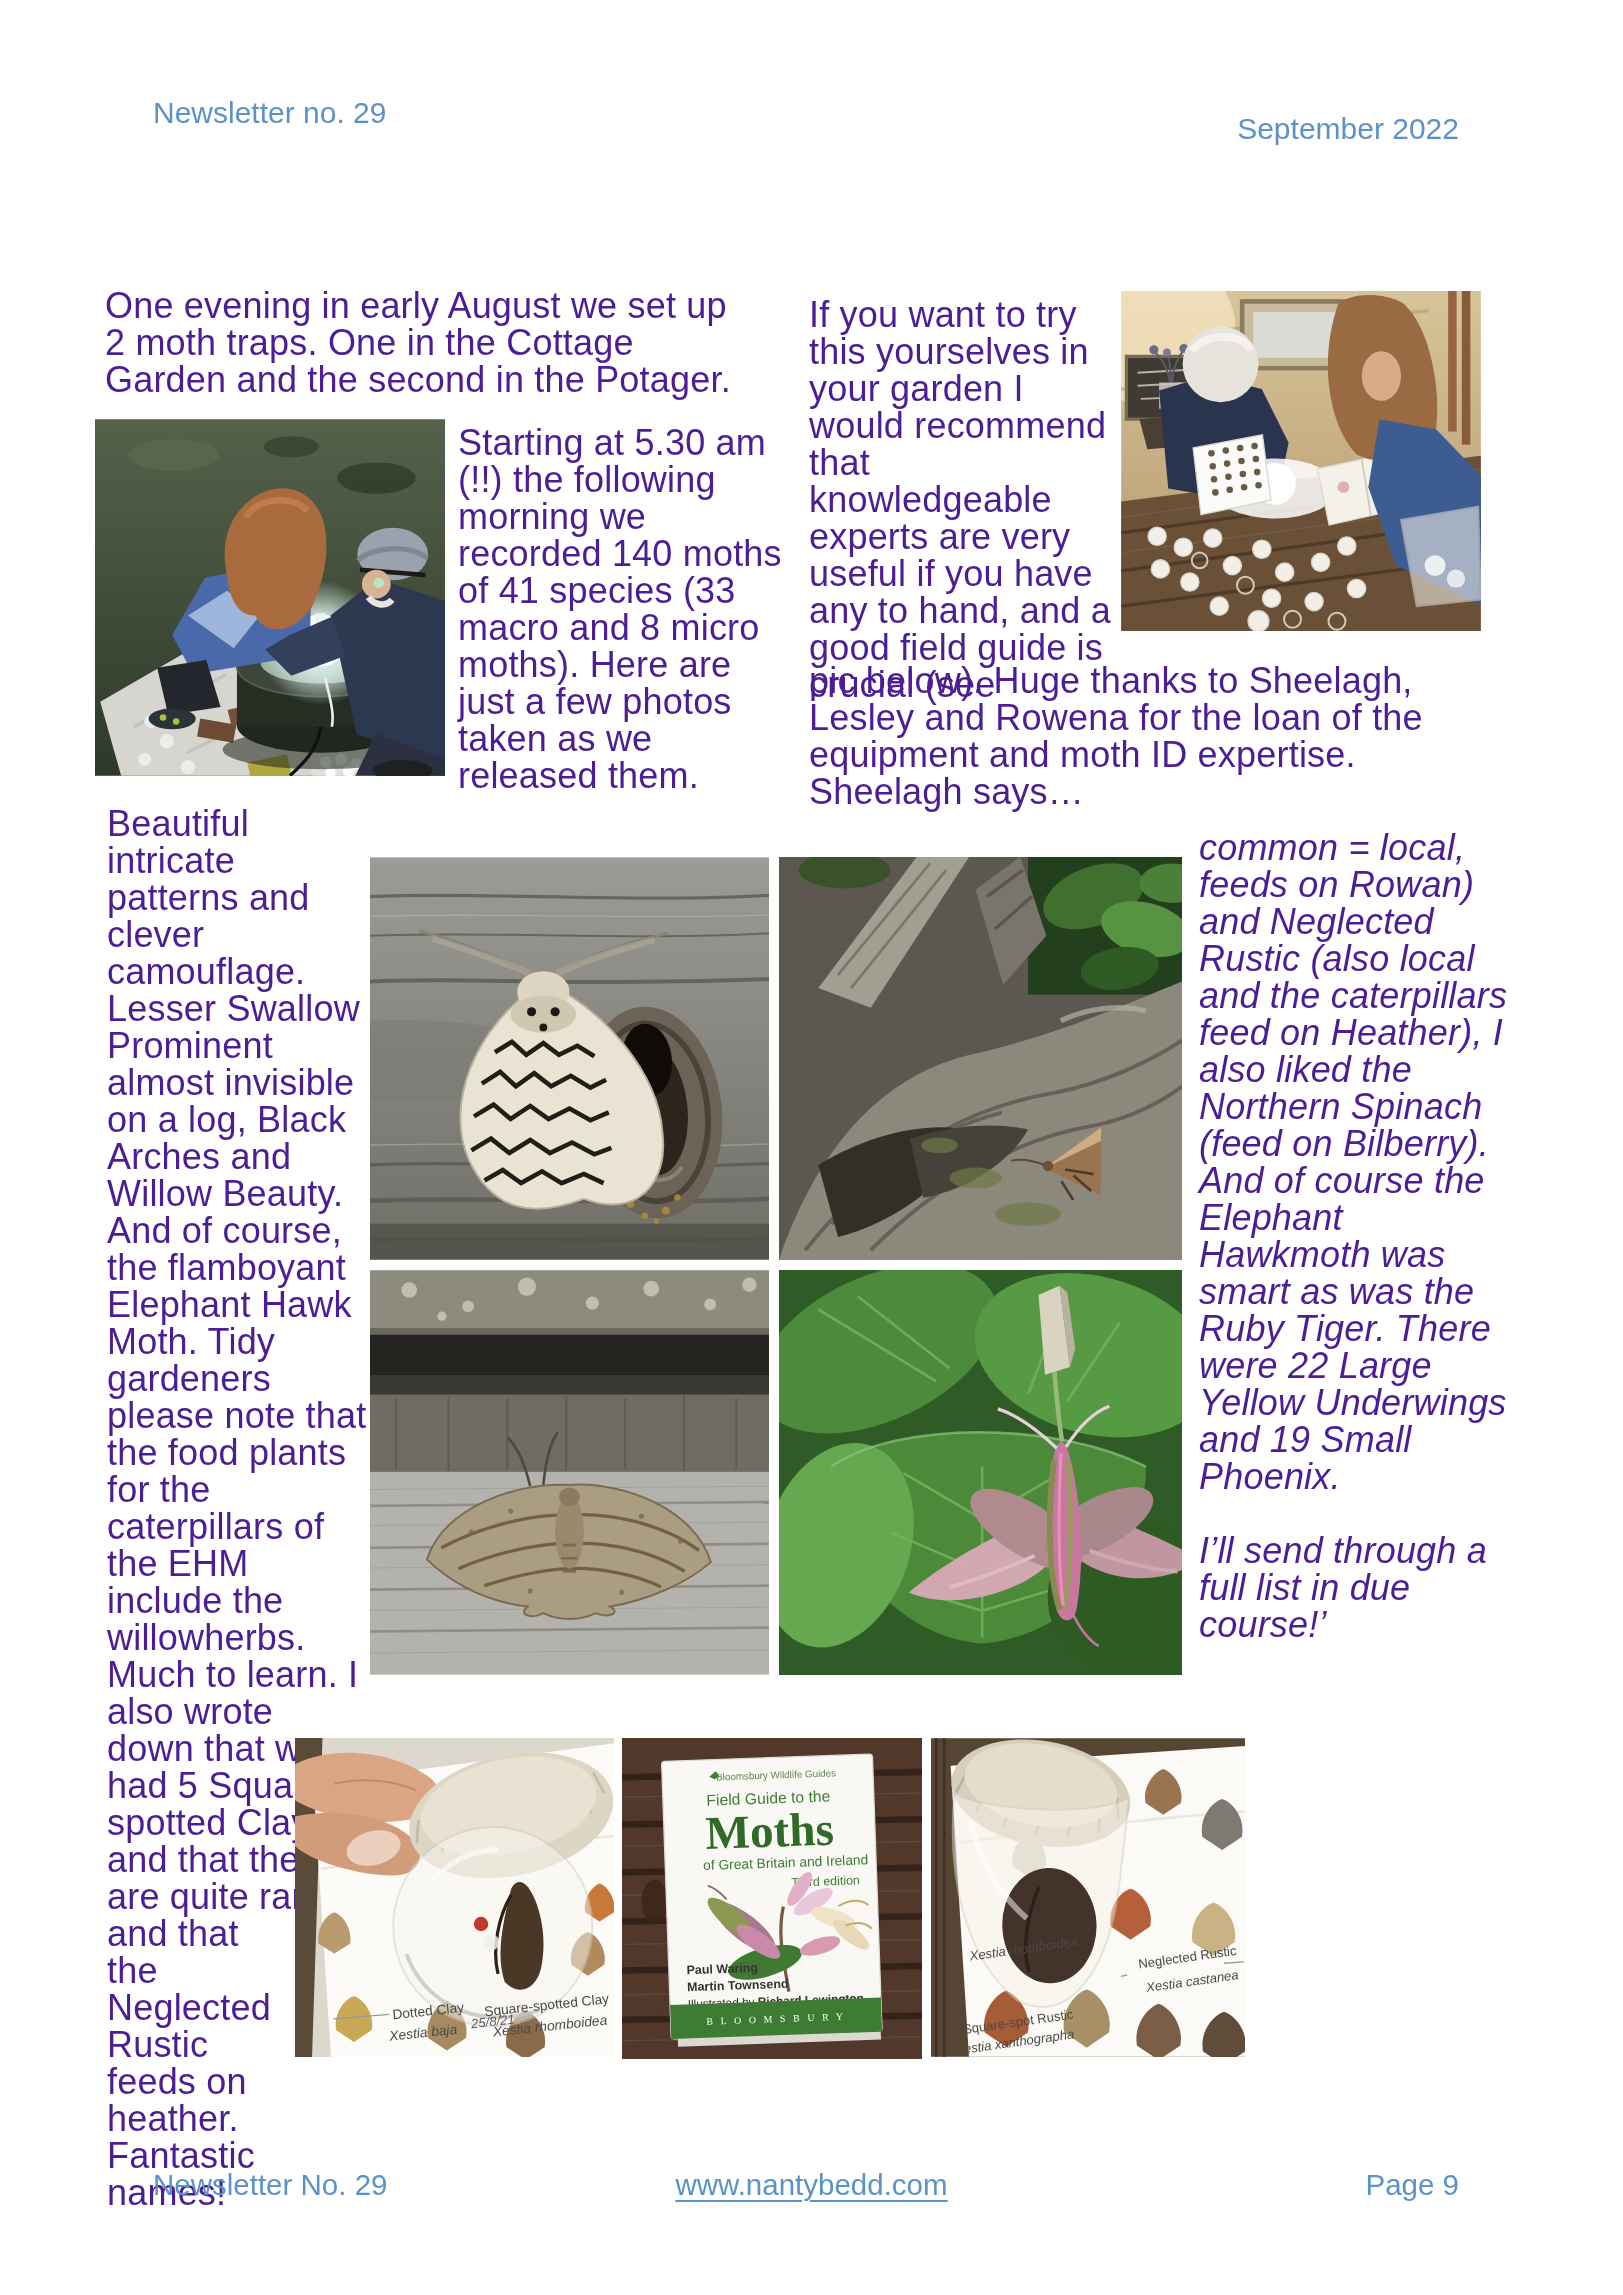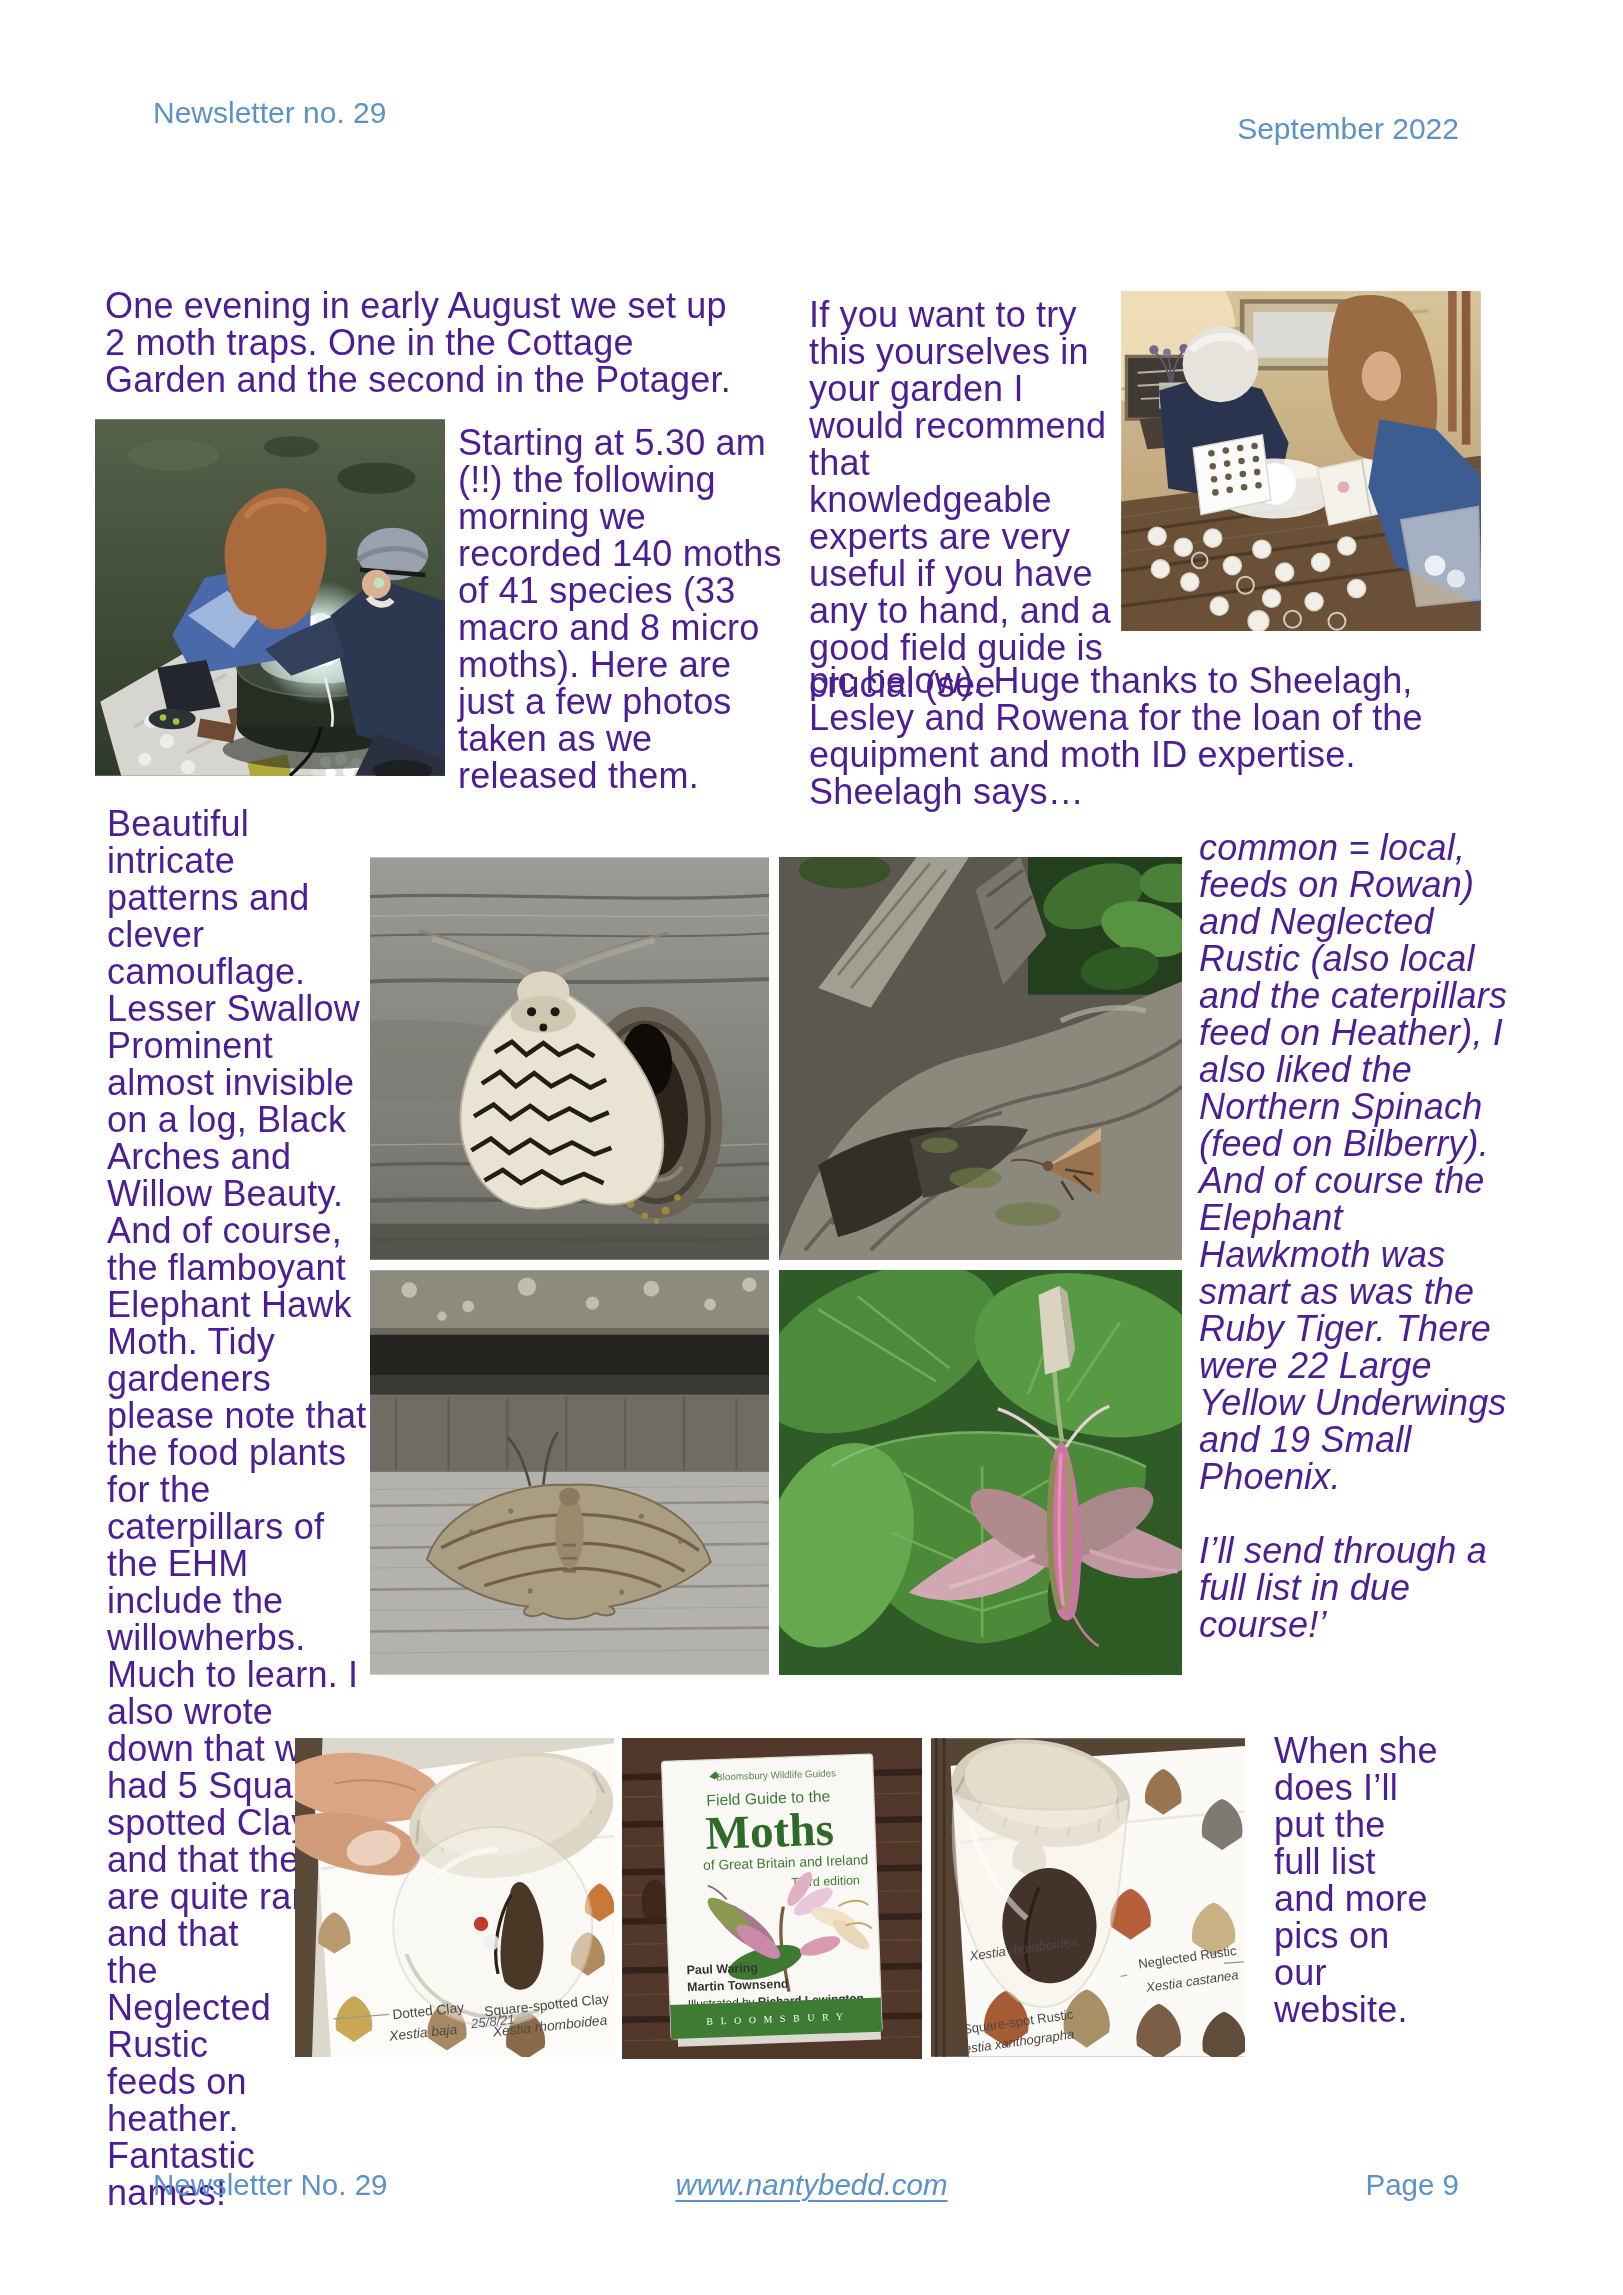--- a/index.html
+++ b/index.html
@@ -41,21 +41,20 @@
     <div class="body-text italic">common = local, feeds on Rowan) and Neglected Rustic (also local and the caterpillars feed on Heather), I also liked the Northern Spinach (feed on Bilberry). And of course the Elephant Hawkmoth was smart as was the Ruby Tiger. There were 22 Large Yellow Underwings and 19 Small Phoenix.</div>
     <div class="quote-gap"></div>
     <div class="body-text italic">I’ll send through a full list in due course!’</div>
   </div>
 
   <div class="abs" style="left:107px;top:805px;width:263px;">
     <div class="body-text">Beautiful intricate patterns and clever camouflage. Lesser Swallow Prominent almost invisible on a log, Black Arches and Willow Beauty. And of course, the flamboyant Elephant Hawk Moth. Tidy gardeners please note that the food plants for the caterpillars of the EHM include the willowherbs. Much to learn.  I also wrote down that we had 5 Square-spotted Clays and that they are quite rare, and that</div>
     <div class="body-text tail">the Neglected Rustic feeds on heather. Fantastic names!</div>
   </div>
 
-  <div class="abs body-text" style="left:1274px;top:1732px;width:165px;">When she does I’ll put the full list and more pics on our website.</div>
 
   <div class="abs photo" style="left:95px;top:419px;width:350px;height:357px;">
     <svg viewBox="0 0 535 545" xmlns="http://www.w3.org/2000/svg">
       <defs>
         <linearGradient id="grassG" x1="0" y1="0" x2="0" y2="1">
           <stop offset="0" stop-color="#55624a"></stop>
             <stop offset="1" stop-color="#2e392a"></stop>
         </linearGradient>
         <radialGradient id="glowG">
             <stop offset="0" stop-color="#ffffff"></stop>
@@ -564,19 +563,19 @@
         <text x="318" y="352" transform="rotate(-8 318 352)">Neglected Rustic</text>
         <text x="330" y="388" font-style="italic" transform="rotate(-8 330 388)">Xestia castanea</text>
         <text x="50" y="452" transform="rotate(-8 50 452)">Square-spot Rustic</text>
         <text x="38" y="484" font-style="italic" transform="rotate(-8 38 484)">Xestia xanthographa</text>
         <path d="M448,344 L478,342 M300,362 L290,364" stroke="#999999" stroke-width="2"></path>
       </g>
     </svg>
   </div>
 
   <div class="abs ftr" style="left:153px;top:2168px;">Newsletter No. 29</div>
-  <div class="abs" style="left:0;right:0;top:2168px;text-align:center;font-style:italic;">
+  <div class="abs" style="left:0;right:0;top:2168px;text-align:center;">
     <span class="ftr link">www.nantybedd.com</span>
   </div>
   <div class="abs ftr" style="right:164px;top:2168px;">Page 9</div>
 
 </div>
 
 
 </body></html>

